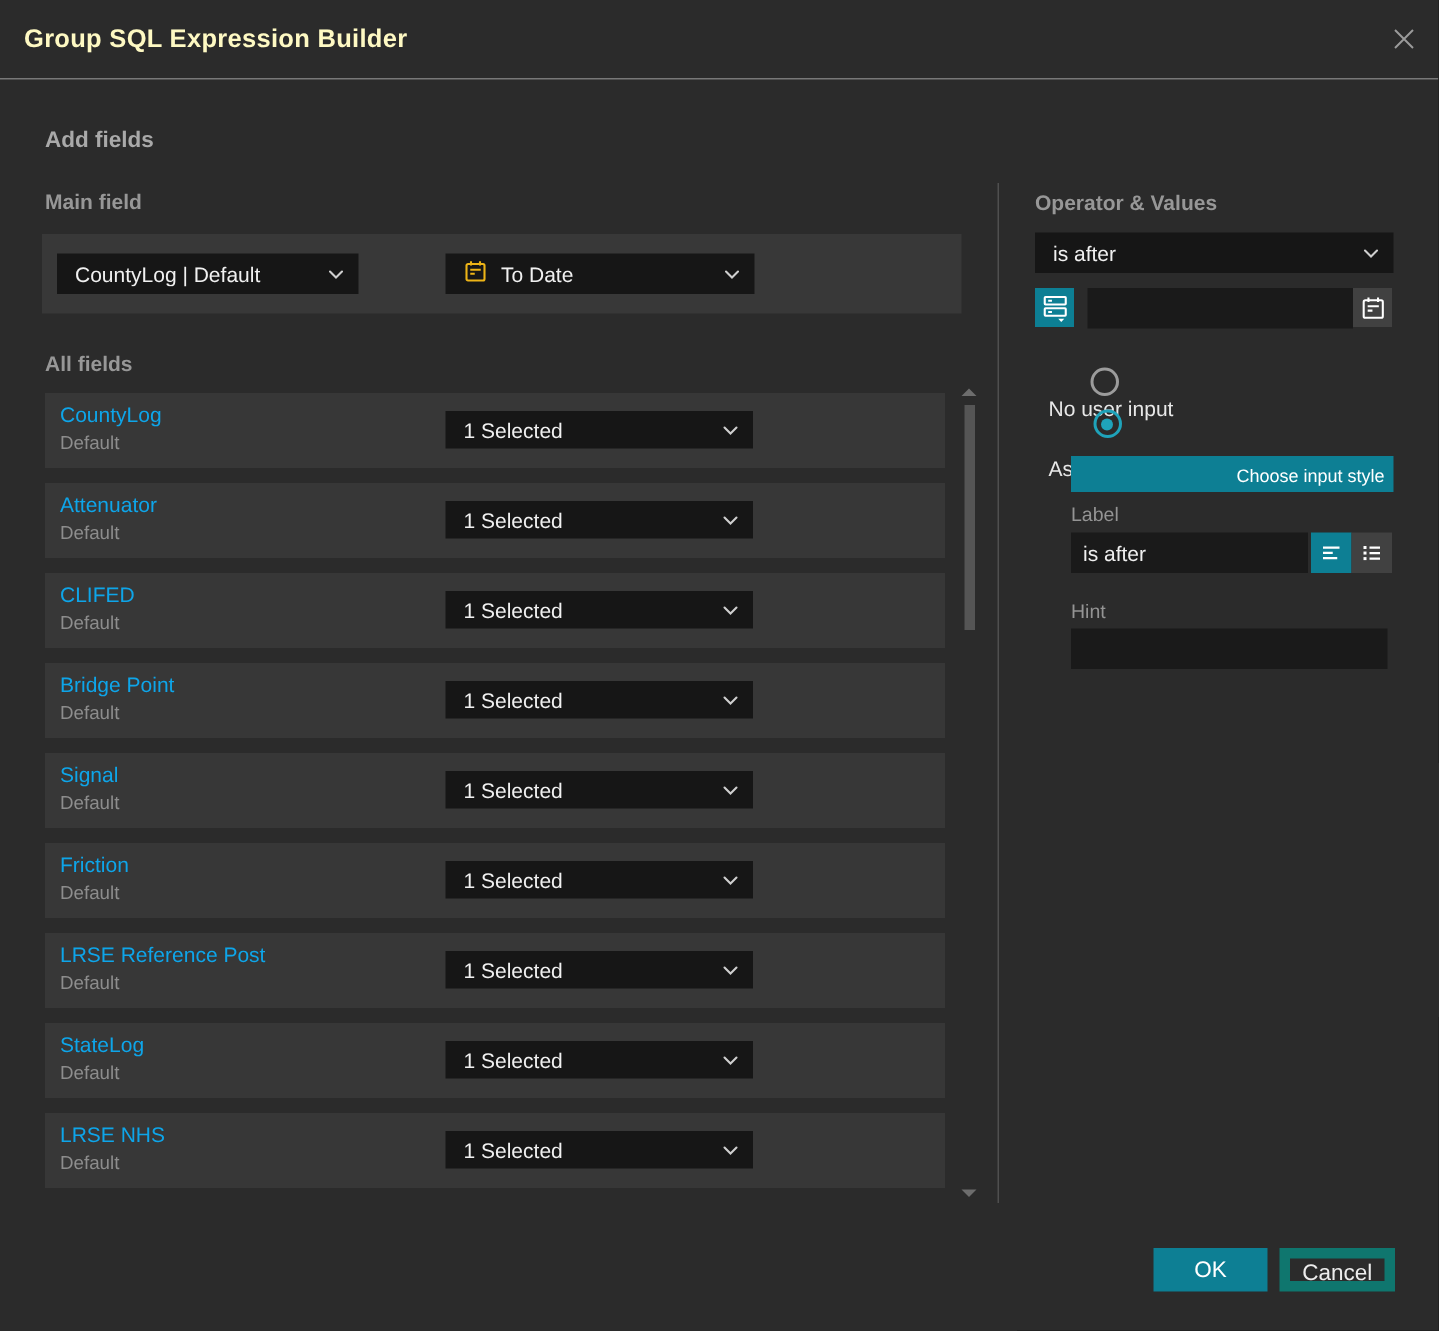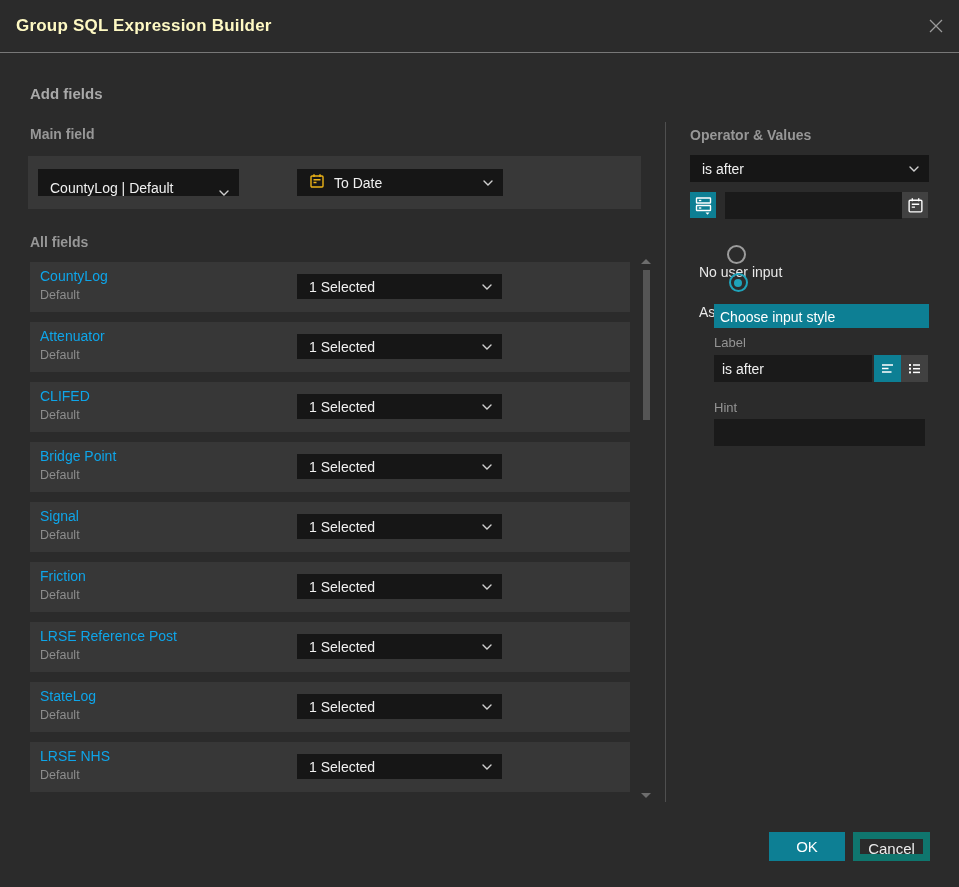--- a/index.html
+++ b/index.html
@@ -45,21 +45,21 @@
     font-size:14px;font-family:"Liberation Sans",sans-serif;padding:0 8px;box-sizing:border-box;
   }
   .val-input{left:725px;top:192px;width:177px;}
   .radio-row{position:absolute;left:690px;display:flex;align-items:center;cursor:pointer;flex-direction:column;}
   .radio{width:15px;height:15px;border-radius:50%;border:2px solid #9c9c9c;box-sizing:content-box;background:transparent;flex:0 0 auto;}
   .radio.sel{border-color:#1fa3ba;position:relative;}
   .radio.sel::after{content:"";position:absolute;left:3.5px;top:3.5px;width:8px;height:8px;border-radius:50%;background:#1fa3ba;}
   .radio-label{margin-left:9px;font-size:14px;color:#e8e8e8;}
   .choose-btn{
     position:absolute;left:714px;top:304px;width:215px;height:24px;background:#0d7f94;border:none;
-    color:#ffffff;font-size:14px;font-family:"Liberation Sans",sans-serif;cursor:pointer;line-height:24px;text-align:left;
+    color:#ffffff;font-size:12px;font-family:"Liberation Sans",sans-serif;cursor:pointer;line-height:24px;text-align:right;
   }
   .cap{position:absolute;font-size:13px;color:#949494;}
   .label-input{left:714px;top:355px;width:158px;}
   .toggle{top:355px;width:27px;height:27px;}
   .hint-input{left:714px;top:419px;width:211px;}
   
   .ok-btn{
     position:absolute;left:769px;top:832px;width:76px;height:29px;background:#0d7f94;border:none;
     color:#ffffff;font-size:15px;font-family:"Liberation Sans",sans-serif;cursor:pointer;
   }
@@ -79,21 +79,21 @@
       <svg width="20" height="20" viewBox="0 0 20 20">
           <path d="M4 4 L16 16 M16 4 L4 16" stroke="#9b9b9b" stroke-width="1.3" fill="none"></path>
         </svg>
     </div>
   </div>
 
   <div class="h-add">Add fields</div>
   <div class="sec-label" style="left:30px;top:126px;">Main field</div>
 
   <div class="main-panel">
-    <div class="dd" style="left:10px;top:13px;width:201px;align-items:flex-end;">
+    <div class="dd" style="left:10px;top:13px;width:201px;">
       <span class="dd-text">CountyLog | Default</span>
       <svg class="chev" width="10" height="6" viewBox="0 0 10 6">
           <path d="M1 1 L5 5 L9 1" stroke="#cfcfcf" stroke-width="1.4" fill="none" stroke-linecap="round"></path>
         </svg>
     </div>
     <div class="dd" style="left:269px;top:13px;width:206px;">
       <span class="cal">
         <svg width="16" height="16" viewBox="0 0 16 16">
           <rect x="2" y="3" width="12" height="11" rx="1" stroke="#edb417" stroke-width="1.4" fill="none"></rect>
           <path d="M5 1.2 V4 M11 1.2 V4 M4.5 6.8 H11.5 M4.5 9.5 H7.5" stroke="#edb417" stroke-width="1.4" fill="none"></path>

